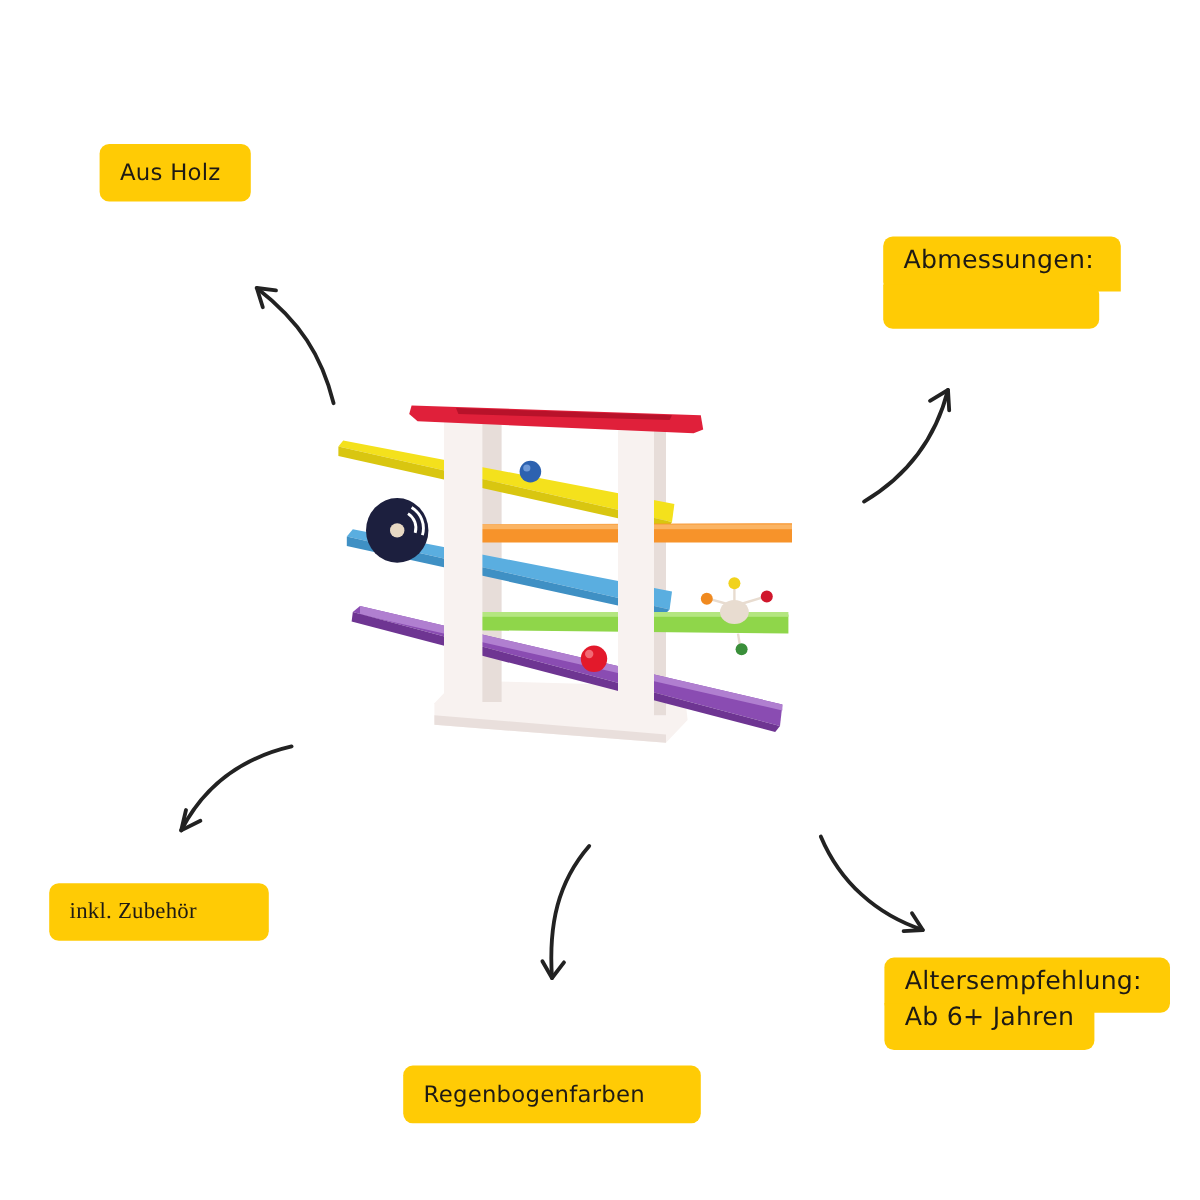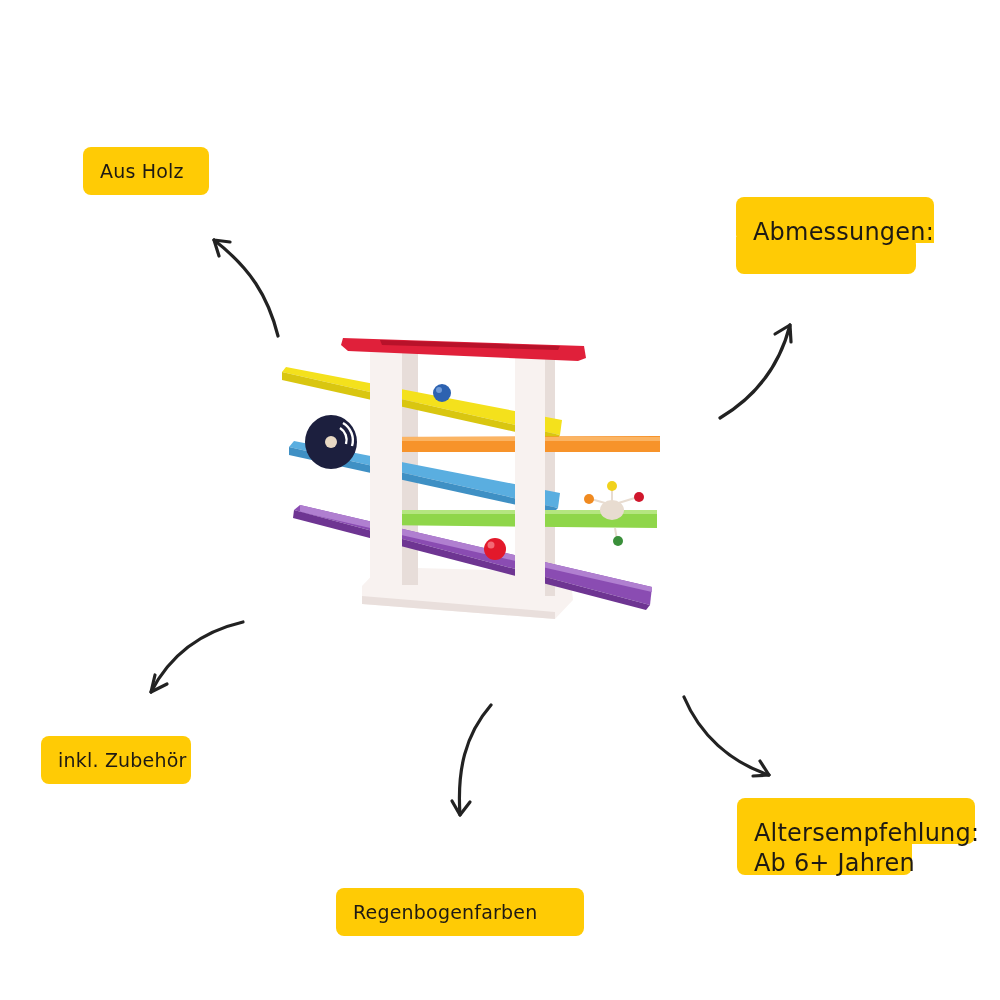--- a/index.html
+++ b/index.html
@@ -5,40 +5,40 @@
     html, body { margin: 0; padding: 0; background: #ffffff; }
     body { width: 1000px; height: 1000px; position: relative; overflow: hidden;
            font-family: "DejaVu Sans", sans-serif; }
     .label { position: absolute; background: #ffcb05; color: #1e1a14;
              font-size: 19px; line-height: 30px; border-radius: 8px;
              padding: 0 17px; box-sizing: border-box; letter-spacing: 0.2px; }
     .label span { display: block; white-space: nowrap; }
     .label.one { height: 48px; display: flex; align-items: center; }
     .stepped { position: absolute; }
     .stepped .bg1, .stepped .bg2 { position: absolute; background: #ffcb05; }
-    .stepped .txt { position: absolute; left: 17px; top: 20px; color: #1e1a14;
-                    font-size: 24px; line-height: 30px; white-space: nowrap; letter-spacing: 0.2px; }
+    .stepped .txt { position: absolute; left: 17px; top: 4px; color: #1e1a14;
+                    font-size: 21px; line-height: 30px; white-space: nowrap; letter-spacing: 0.2px; }
     svg.layer { position: absolute; left: 0; top: 0; }
   </style>
 </head>
 <body>
 
-<div class="label one" style="left:83px; top:120px; width:126px;margin-top:27px;">
+<div class="label one" style="left:83px; top:120px; width:126px;">
   <span>Aus Holz</span>
 </div>
 
 <div class="stepped" style="left:736px; top:197px; width:198px; height:77px;">
   <div class="bg1" style="left:0; top:0; width:198px; height:46px; border-radius:8px 8px 0 8px;"></div>
   <div class="bg2" style="left:0; top:40px; width:180px; height:37px; border-radius:0 8px 8px 8px;"></div>
   <div class="txt">
     <div>Abmessungen:</div>
   </div>
 </div>
 
-<div class="label one" style="left:41px; top:736px; width:150px;">
+<div class="label one" style="left:41px; top:736px; width:183px;font-family:Liberation Serif, serif;">
   <span>inkl. Zubehör</span>
 </div>
 
 <div class="label one" style="left:336px; top:888px; width:248px;">
   <span>Regenbogenfarben</span>
 </div>
 
 <div class="stepped" style="left:737px; top:798px; width:238px; height:59px;">
   <div class="bg1" style="left:0; top:0; width:238px; height:46px; border-radius:8px 8px 8px 8px;"></div>
   <div class="bg2" style="left:0; top:38px; width:175px; height:39px; border-radius:0 8px 8px 8px;"></div>

